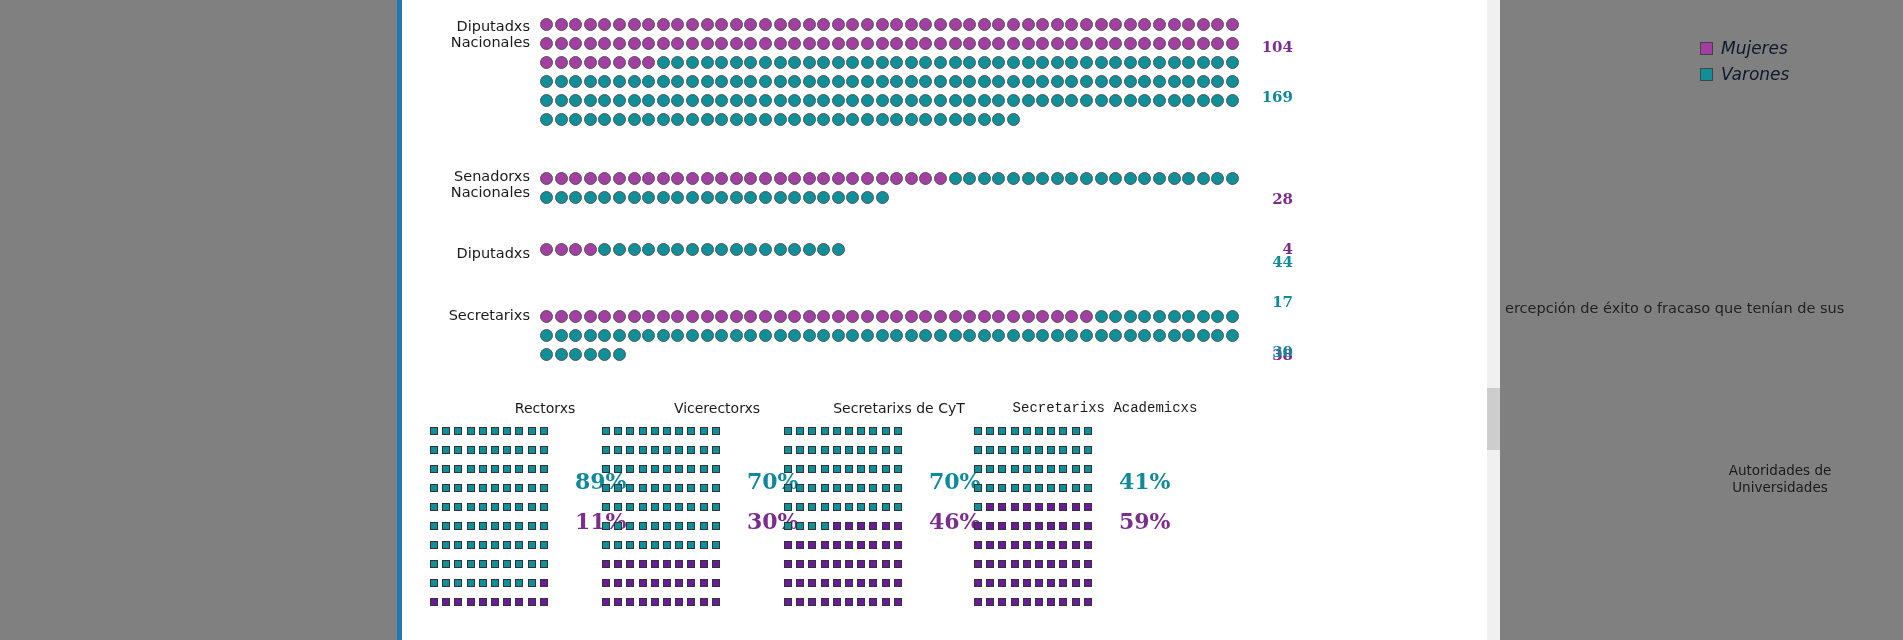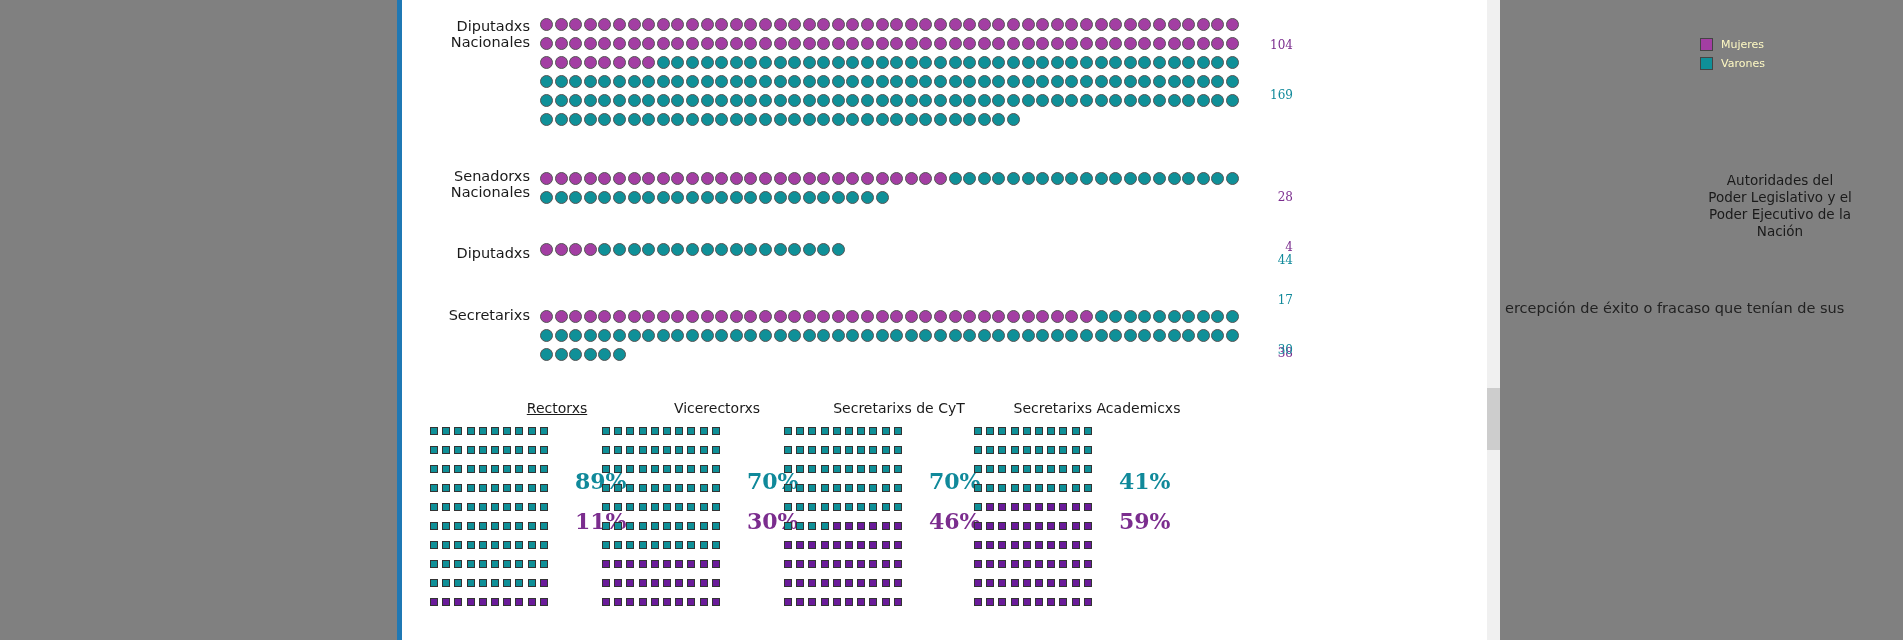--- a/index.html
+++ b/index.html
@@ -34,34 +34,34 @@
   .dot{
     width:13px;height:13px;border-radius:50%;
     border:1.1px solid #555;box-sizing:border-box;
     display:inline-block;margin:0 1.6px 1.6px 0;
     vertical-align:top;
   }
   .dot.f{background:#a33ea3;}
   .dot.m{background:#0f9098;}
 
   .value{
-    position:absolute;font-weight:normal;font-size:12px;
+    position:absolute;font-weight:bold;font-size:15px;
     font-family:"DejaVu Serif","Liberation Serif",serif;
     text-align:right;width:46px;
   }
   .value.f{color:#7b2d8e;}
   .value.m{color:#10899a;}
 
   
   #legend{position:absolute;left:1298px;top:38px;}
   .legend-row{display:flex;align-items:center;margin-bottom:6px;}
   .legend-swatch{width:13px;height:13px;border:1px solid #444;box-sizing:border-box;margin-right:8px;}
   .legend-swatch.f{background:#a33ea3;}
   .legend-swatch.m{background:#0f9098;}
-  .legend-label{font-size:11px;color:#fef9c3;}
+  .legend-label{font-size:17px;color:#0f172a;font-style:italic;}
 
   .group-caption{
     position:absolute;text-align:center;color:#1a1a1a;
     font-size:13.5px;line-height:17px;white-space:pre-line;
   }
 
   
   .uni{position:absolute;top:400px;}
   .uni-title{
     position:absolute;top:0;width:230px;text-align:center;
@@ -101,24 +101,22 @@
     <div class="legend-row">
       <span class="legend-swatch f"></span>
       <span class="legend-label">Mujeres</span>
     </div>
     <div class="legend-row">
       <span class="legend-swatch m"></span>
       <span class="legend-label">Varones</span>
     </div>
   </div>
 
-  <div class="group-caption" id="cap-leg" style="left:1288px;top:172px;width:180px;">Autoridades del
-Poder Legislativo y el
-Poder Ejecutivo de la
-Nación</div>
+  <div class="group-caption" id="cap-uni" style="left:1288px;top:462px;width:180px;">Autoridades de
+Universidades</div>
 
   <div id="dot-section">
       <div class="row-label" style="left: 0px; top: 18px; width: 128px;">Diputadxs
 Nacionales</div>
       <div class="dotgrid" style="left: 138px; top: 18px; width: 704.8px;"><span class="dot f"></span><span class="dot f"></span><span class="dot f"></span><span class="dot f"></span><span class="dot f"></span><span class="dot f"></span><span class="dot f"></span><span class="dot f"></span><span class="dot f"></span><span class="dot f"></span><span class="dot f"></span><span class="dot f"></span><span class="dot f"></span><span class="dot f"></span><span class="dot f"></span><span class="dot f"></span><span class="dot f"></span><span class="dot f"></span><span class="dot f"></span><span class="dot f"></span><span class="dot f"></span><span class="dot f"></span><span class="dot f"></span><span class="dot f"></span><span class="dot f"></span><span class="dot f"></span><span class="dot f"></span><span class="dot f"></span><span class="dot f"></span><span class="dot f"></span><span class="dot f"></span><span class="dot f"></span><span class="dot f"></span><span class="dot f"></span><span class="dot f"></span><span class="dot f"></span><span class="dot f"></span><span class="dot f"></span><span class="dot f"></span><span class="dot f"></span><span class="dot f"></span><span class="dot f"></span><span class="dot f"></span><span class="dot f"></span><span class="dot f"></span><span class="dot f"></span><span class="dot f"></span><span class="dot f"></span><span class="dot f"></span><span class="dot f"></span><span class="dot f"></span><span class="dot f"></span><span class="dot f"></span><span class="dot f"></span><span class="dot f"></span><span class="dot f"></span><span class="dot f"></span><span class="dot f"></span><span class="dot f"></span><span class="dot f"></span><span class="dot f"></span><span class="dot f"></span><span class="dot f"></span><span class="dot f"></span><span class="dot f"></span><span class="dot f"></span><span class="dot f"></span><span class="dot f"></span><span class="dot f"></span><span class="dot f"></span><span class="dot f"></span><span class="dot f"></span><span class="dot f"></span><span class="dot f"></span><span class="dot f"></span><span class="dot f"></span><span class="dot f"></span><span class="dot f"></span><span class="dot f"></span><span class="dot f"></span><span class="dot f"></span><span class="dot f"></span><span class="dot f"></span><span class="dot f"></span><span class="dot f"></span><span class="dot f"></span><span class="dot f"></span><span class="dot f"></span><span class="dot f"></span><span class="dot f"></span><span class="dot f"></span><span class="dot f"></span><span class="dot f"></span><span class="dot f"></span><span class="dot f"></span><span class="dot f"></span><span class="dot f"></span><span class="dot f"></span><span class="dot f"></span><span class="dot f"></span><span class="dot f"></span><span class="dot f"></span><span class="dot f"></span><span class="dot f"></span><span class="dot m"></span><span class="dot m"></span><span class="dot m"></span><span class="dot m"></span><span class="dot m"></span><span class="dot m"></span><span class="dot m"></span><span class="dot m"></span><span class="dot m"></span><span class="dot m"></span><span class="dot m"></span><span class="dot m"></span><span class="dot m"></span><span class="dot m"></span><span class="dot m"></span><span class="dot m"></span><span class="dot m"></span><span class="dot m"></span><span class="dot m"></span><span class="dot m"></span><span class="dot m"></span><span class="dot m"></span><span class="dot m"></span><span class="dot m"></span><span class="dot m"></span><span class="dot m"></span><span class="dot m"></span><span class="dot m"></span><span class="dot m"></span><span class="dot m"></span><span class="dot m"></span><span class="dot m"></span><span class="dot m"></span><span class="dot m"></span><span class="dot m"></span><span class="dot m"></span><span class="dot m"></span><span class="dot m"></span><span class="dot m"></span><span class="dot m"></span><span class="dot m"></span><span class="dot m"></span><span class="dot m"></span><span class="dot m"></span><span class="dot m"></span><span class="dot m"></span><span class="dot m"></span><span class="dot m"></span><span class="dot m"></span><span class="dot m"></span><span class="dot m"></span><span class="dot m"></span><span class="dot m"></span><span class="dot m"></span><span class="dot m"></span><span class="dot m"></span><span class="dot m"></span><span class="dot m"></span><span class="dot m"></span><span class="dot m"></span><span class="dot m"></span><span class="dot m"></span><span class="dot m"></span><span class="dot m"></span><span class="dot m"></span><span class="dot m"></span><span class="dot m"></span><span class="dot m"></span><span class="dot m"></span><span class="dot m"></span><span class="dot m"></span><span class="dot m"></span><span class="dot m"></span><span class="dot m"></span><span class="dot m"></span><span class="dot m"></span><span class="dot m"></span><span class="dot m"></span><span class="dot m"></span><span class="dot m"></span><span class="dot m"></span><span class="dot m"></span><span class="dot m"></span><span class="dot m"></span><span class="dot m"></span><span class="dot m"></span><span class="dot m"></span><span class="dot m"></span><span class="dot m"></span><span class="dot m"></span><span class="dot m"></span><span class="dot m"></span><span class="dot m"></span><span class="dot m"></span><span class="dot m"></span><span class="dot m"></span><span class="dot m"></span><span class="dot m"></span><span class="dot m"></span><span class="dot m"></span><span class="dot m"></span><span class="dot m"></span><span class="dot m"></span><span class="dot m"></span><span class="dot m"></span><span class="dot m"></span><span class="dot m"></span><span class="dot m"></span><span class="dot m"></span><span class="dot m"></span><span class="dot m"></span><span class="dot m"></span><span class="dot m"></span><span class="dot m"></span><span class="dot m"></span><span class="dot m"></span><span class="dot m"></span><span class="dot m"></span><span class="dot m"></span><span class="dot m"></span><span class="dot m"></span><span class="dot m"></span><span class="dot m"></span><span class="dot m"></span><span class="dot m"></span><span class="dot m"></span><span class="dot m"></span><span class="dot m"></span><span class="dot m"></span><span class="dot m"></span><span class="dot m"></span><span class="dot m"></span><span class="dot m"></span><span class="dot m"></span><span class="dot m"></span><span class="dot m"></span><span class="dot m"></span><span class="dot m"></span><span class="dot m"></span><span class="dot m"></span><span class="dot m"></span><span class="dot m"></span><span class="dot m"></span><span class="dot m"></span><span class="dot m"></span><span class="dot m"></span><span class="dot m"></span><span class="dot m"></span><span class="dot m"></span><span class="dot m"></span><span class="dot m"></span><span class="dot m"></span><span class="dot m"></span><span class="dot m"></span><span class="dot m"></span><span class="dot m"></span><span class="dot m"></span><span class="dot m"></span><span class="dot m"></span><span class="dot m"></span><span class="dot m"></span><span class="dot m"></span><span class="dot m"></span><span class="dot m"></span><span class="dot m"></span><span class="dot m"></span><span class="dot m"></span><span class="dot m"></span><span class="dot m"></span></div>
       <div class="value f" style="left: 845px; top: 38px;">104</div>
       <div class="value m" style="left: 845px; top: 88px;">169</div>
       <div class="row-label" style="left: 0px; top: 168px; width: 128px;">Senadorxs
 Nacionales</div>
       <div class="dotgrid" style="left: 138px; top: 172px; width: 704.8px;"><span class="dot f"></span><span class="dot f"></span><span class="dot f"></span><span class="dot f"></span><span class="dot f"></span><span class="dot f"></span><span class="dot f"></span><span class="dot f"></span><span class="dot f"></span><span class="dot f"></span><span class="dot f"></span><span class="dot f"></span><span class="dot f"></span><span class="dot f"></span><span class="dot f"></span><span class="dot f"></span><span class="dot f"></span><span class="dot f"></span><span class="dot f"></span><span class="dot f"></span><span class="dot f"></span><span class="dot f"></span><span class="dot f"></span><span class="dot f"></span><span class="dot f"></span><span class="dot f"></span><span class="dot f"></span><span class="dot f"></span><span class="dot m"></span><span class="dot m"></span><span class="dot m"></span><span class="dot m"></span><span class="dot m"></span><span class="dot m"></span><span class="dot m"></span><span class="dot m"></span><span class="dot m"></span><span class="dot m"></span><span class="dot m"></span><span class="dot m"></span><span class="dot m"></span><span class="dot m"></span><span class="dot m"></span><span class="dot m"></span><span class="dot m"></span><span class="dot m"></span><span class="dot m"></span><span class="dot m"></span><span class="dot m"></span><span class="dot m"></span><span class="dot m"></span><span class="dot m"></span><span class="dot m"></span><span class="dot m"></span><span class="dot m"></span><span class="dot m"></span><span class="dot m"></span><span class="dot m"></span><span class="dot m"></span><span class="dot m"></span><span class="dot m"></span><span class="dot m"></span><span class="dot m"></span><span class="dot m"></span><span class="dot m"></span><span class="dot m"></span><span class="dot m"></span><span class="dot m"></span><span class="dot m"></span><span class="dot m"></span><span class="dot m"></span><span class="dot m"></span></div>
@@ -128,38 +126,38 @@
       <div class="dotgrid" style="left: 138px; top: 243px; width: 704.8px;"><span class="dot f"></span><span class="dot f"></span><span class="dot f"></span><span class="dot f"></span><span class="dot m"></span><span class="dot m"></span><span class="dot m"></span><span class="dot m"></span><span class="dot m"></span><span class="dot m"></span><span class="dot m"></span><span class="dot m"></span><span class="dot m"></span><span class="dot m"></span><span class="dot m"></span><span class="dot m"></span><span class="dot m"></span><span class="dot m"></span><span class="dot m"></span><span class="dot m"></span><span class="dot m"></span></div>
       <div class="value f" style="left: 845px; top: 240px;">4</div>
       <div class="value m" style="left: 845px; top: 277px; margin-top: 16px;">17</div>
       <div class="row-label" style="left: 0px; top: 307px; width: 128px;">Secretarixs</div>
       <div class="dotgrid" style="left: 138px; top: 310px; width: 704.8px;"><span class="dot f"></span><span class="dot f"></span><span class="dot f"></span><span class="dot f"></span><span class="dot f"></span><span class="dot f"></span><span class="dot f"></span><span class="dot f"></span><span class="dot f"></span><span class="dot f"></span><span class="dot f"></span><span class="dot f"></span><span class="dot f"></span><span class="dot f"></span><span class="dot f"></span><span class="dot f"></span><span class="dot f"></span><span class="dot f"></span><span class="dot f"></span><span class="dot f"></span><span class="dot f"></span><span class="dot f"></span><span class="dot f"></span><span class="dot f"></span><span class="dot f"></span><span class="dot f"></span><span class="dot f"></span><span class="dot f"></span><span class="dot f"></span><span class="dot f"></span><span class="dot f"></span><span class="dot f"></span><span class="dot f"></span><span class="dot f"></span><span class="dot f"></span><span class="dot f"></span><span class="dot f"></span><span class="dot f"></span><span class="dot m"></span><span class="dot m"></span><span class="dot m"></span><span class="dot m"></span><span class="dot m"></span><span class="dot m"></span><span class="dot m"></span><span class="dot m"></span><span class="dot m"></span><span class="dot m"></span><span class="dot m"></span><span class="dot m"></span><span class="dot m"></span><span class="dot m"></span><span class="dot m"></span><span class="dot m"></span><span class="dot m"></span><span class="dot m"></span><span class="dot m"></span><span class="dot m"></span><span class="dot m"></span><span class="dot m"></span><span class="dot m"></span><span class="dot m"></span><span class="dot m"></span><span class="dot m"></span><span class="dot m"></span><span class="dot m"></span><span class="dot m"></span><span class="dot m"></span><span class="dot m"></span><span class="dot m"></span><span class="dot m"></span><span class="dot m"></span><span class="dot m"></span><span class="dot m"></span><span class="dot m"></span><span class="dot m"></span><span class="dot m"></span><span class="dot m"></span><span class="dot m"></span><span class="dot m"></span><span class="dot m"></span><span class="dot m"></span><span class="dot m"></span><span class="dot m"></span><span class="dot m"></span><span class="dot m"></span><span class="dot m"></span><span class="dot m"></span><span class="dot m"></span><span class="dot m"></span><span class="dot m"></span><span class="dot m"></span><span class="dot m"></span><span class="dot m"></span><span class="dot m"></span><span class="dot m"></span><span class="dot m"></span><span class="dot m"></span><span class="dot m"></span><span class="dot m"></span><span class="dot m"></span><span class="dot m"></span></div>
       <div class="value f" style="left: 845px; top: 307px; margin-top: 39px;">38</div>
       <div class="value m" style="left: 845px; top: 343px;">30</div>
     </div>
   <div id="uni-section">
       <div class="uni" style="left: 28px; width: 240px;">
-        <div class="uni-title" style="left: 12px; text-decoration: underline;">Rectorxs</div>
+        <div class="uni-title" style="left: 0px;">Rectorxs</div>
         <div class="sqgrid" style="left: 0px; width: 133px;"><span class="sq m"></span><span class="sq m"></span><span class="sq m"></span><span class="sq m"></span><span class="sq m"></span><span class="sq m"></span><span class="sq m"></span><span class="sq m"></span><span class="sq m"></span><span class="sq m"></span><span class="sq m"></span><span class="sq m"></span><span class="sq m"></span><span class="sq m"></span><span class="sq m"></span><span class="sq m"></span><span class="sq m"></span><span class="sq m"></span><span class="sq m"></span><span class="sq m"></span><span class="sq m"></span><span class="sq m"></span><span class="sq m"></span><span class="sq m"></span><span class="sq m"></span><span class="sq m"></span><span class="sq m"></span><span class="sq m"></span><span class="sq m"></span><span class="sq m"></span><span class="sq m"></span><span class="sq m"></span><span class="sq m"></span><span class="sq m"></span><span class="sq m"></span><span class="sq m"></span><span class="sq m"></span><span class="sq m"></span><span class="sq m"></span><span class="sq m"></span><span class="sq m"></span><span class="sq m"></span><span class="sq m"></span><span class="sq m"></span><span class="sq m"></span><span class="sq m"></span><span class="sq m"></span><span class="sq m"></span><span class="sq m"></span><span class="sq m"></span><span class="sq m"></span><span class="sq m"></span><span class="sq m"></span><span class="sq m"></span><span class="sq m"></span><span class="sq m"></span><span class="sq m"></span><span class="sq m"></span><span class="sq m"></span><span class="sq m"></span><span class="sq m"></span><span class="sq m"></span><span class="sq m"></span><span class="sq m"></span><span class="sq m"></span><span class="sq m"></span><span class="sq m"></span><span class="sq m"></span><span class="sq m"></span><span class="sq m"></span><span class="sq m"></span><span class="sq m"></span><span class="sq m"></span><span class="sq m"></span><span class="sq m"></span><span class="sq m"></span><span class="sq m"></span><span class="sq m"></span><span class="sq m"></span><span class="sq m"></span><span class="sq m"></span><span class="sq m"></span><span class="sq m"></span><span class="sq m"></span><span class="sq m"></span><span class="sq m"></span><span class="sq m"></span><span class="sq m"></span><span class="sq m"></span><span class="sq f"></span><span class="sq f"></span><span class="sq f"></span><span class="sq f"></span><span class="sq f"></span><span class="sq f"></span><span class="sq f"></span><span class="sq f"></span><span class="sq f"></span><span class="sq f"></span><span class="sq f"></span></div>
         <div class="pct m" style="left: 145px; top: 68px;">89%</div>
         <div class="pct f" style="left: 145px; top: 108px;">11%</div>
       </div>
       <div class="uni" style="left: 200px; width: 240px;">
         <div class="uni-title" style="left: 0px;">Vicerectorxs</div>
         <div class="sqgrid" style="left: 0px; width: 133px;"><span class="sq m"></span><span class="sq m"></span><span class="sq m"></span><span class="sq m"></span><span class="sq m"></span><span class="sq m"></span><span class="sq m"></span><span class="sq m"></span><span class="sq m"></span><span class="sq m"></span><span class="sq m"></span><span class="sq m"></span><span class="sq m"></span><span class="sq m"></span><span class="sq m"></span><span class="sq m"></span><span class="sq m"></span><span class="sq m"></span><span class="sq m"></span><span class="sq m"></span><span class="sq m"></span><span class="sq m"></span><span class="sq m"></span><span class="sq m"></span><span class="sq m"></span><span class="sq m"></span><span class="sq m"></span><span class="sq m"></span><span class="sq m"></span><span class="sq m"></span><span class="sq m"></span><span class="sq m"></span><span class="sq m"></span><span class="sq m"></span><span class="sq m"></span><span class="sq m"></span><span class="sq m"></span><span class="sq m"></span><span class="sq m"></span><span class="sq m"></span><span class="sq m"></span><span class="sq m"></span><span class="sq m"></span><span class="sq m"></span><span class="sq m"></span><span class="sq m"></span><span class="sq m"></span><span class="sq m"></span><span class="sq m"></span><span class="sq m"></span><span class="sq m"></span><span class="sq m"></span><span class="sq m"></span><span class="sq m"></span><span class="sq m"></span><span class="sq m"></span><span class="sq m"></span><span class="sq m"></span><span class="sq m"></span><span class="sq m"></span><span class="sq m"></span><span class="sq m"></span><span class="sq m"></span><span class="sq m"></span><span class="sq m"></span><span class="sq m"></span><span class="sq m"></span><span class="sq m"></span><span class="sq m"></span><span class="sq m"></span><span class="sq f"></span><span class="sq f"></span><span class="sq f"></span><span class="sq f"></span><span class="sq f"></span><span class="sq f"></span><span class="sq f"></span><span class="sq f"></span><span class="sq f"></span><span class="sq f"></span><span class="sq f"></span><span class="sq f"></span><span class="sq f"></span><span class="sq f"></span><span class="sq f"></span><span class="sq f"></span><span class="sq f"></span><span class="sq f"></span><span class="sq f"></span><span class="sq f"></span><span class="sq f"></span><span class="sq f"></span><span class="sq f"></span><span class="sq f"></span><span class="sq f"></span><span class="sq f"></span><span class="sq f"></span><span class="sq f"></span><span class="sq f"></span><span class="sq f"></span></div>
         <div class="pct m" style="left: 145px; top: 68px;">70%</div>
         <div class="pct f" style="left: 145px; top: 108px;">30%</div>
       </div>
       <div class="uni" style="left: 382px; width: 240px;">
         <div class="uni-title" style="left: 0px;">Secretarixs de CyT</div>
         <div class="sqgrid" style="left: 0px; width: 133px;"><span class="sq m"></span><span class="sq m"></span><span class="sq m"></span><span class="sq m"></span><span class="sq m"></span><span class="sq m"></span><span class="sq m"></span><span class="sq m"></span><span class="sq m"></span><span class="sq m"></span><span class="sq m"></span><span class="sq m"></span><span class="sq m"></span><span class="sq m"></span><span class="sq m"></span><span class="sq m"></span><span class="sq m"></span><span class="sq m"></span><span class="sq m"></span><span class="sq m"></span><span class="sq m"></span><span class="sq m"></span><span class="sq m"></span><span class="sq m"></span><span class="sq m"></span><span class="sq m"></span><span class="sq m"></span><span class="sq m"></span><span class="sq m"></span><span class="sq m"></span><span class="sq m"></span><span class="sq m"></span><span class="sq m"></span><span class="sq m"></span><span class="sq m"></span><span class="sq m"></span><span class="sq m"></span><span class="sq m"></span><span class="sq m"></span><span class="sq m"></span><span class="sq m"></span><span class="sq m"></span><span class="sq m"></span><span class="sq m"></span><span class="sq m"></span><span class="sq m"></span><span class="sq m"></span><span class="sq m"></span><span class="sq m"></span><span class="sq m"></span><span class="sq m"></span><span class="sq m"></span><span class="sq m"></span><span class="sq m"></span><span class="sq f"></span><span class="sq f"></span><span class="sq f"></span><span class="sq f"></span><span class="sq f"></span><span class="sq f"></span><span class="sq f"></span><span class="sq f"></span><span class="sq f"></span><span class="sq f"></span><span class="sq f"></span><span class="sq f"></span><span class="sq f"></span><span class="sq f"></span><span class="sq f"></span><span class="sq f"></span><span class="sq f"></span><span class="sq f"></span><span class="sq f"></span><span class="sq f"></span><span class="sq f"></span><span class="sq f"></span><span class="sq f"></span><span class="sq f"></span><span class="sq f"></span><span class="sq f"></span><span class="sq f"></span><span class="sq f"></span><span class="sq f"></span><span class="sq f"></span><span class="sq f"></span><span class="sq f"></span><span class="sq f"></span><span class="sq f"></span><span class="sq f"></span><span class="sq f"></span><span class="sq f"></span><span class="sq f"></span><span class="sq f"></span><span class="sq f"></span><span class="sq f"></span><span class="sq f"></span><span class="sq f"></span><span class="sq f"></span><span class="sq f"></span><span class="sq f"></span></div>
         <div class="pct m" style="left: 145px; top: 68px;">70%</div>
         <div class="pct f" style="left: 145px; top: 108px;">46%</div>
       </div>
       <div class="uni" style="left: 572px; width: 240px;">
-        <div class="uni-title" style="left: 8px;">Secretarixs Academicxs</div>
+        <div class="uni-title" style="left: 16px; font-family: Liberation Mono, monospace;">Secretarixs Academicxs</div>
         <div class="sqgrid" style="left: 0px; width: 133px;"><span class="sq m"></span><span class="sq m"></span><span class="sq m"></span><span class="sq m"></span><span class="sq m"></span><span class="sq m"></span><span class="sq m"></span><span class="sq m"></span><span class="sq m"></span><span class="sq m"></span><span class="sq m"></span><span class="sq m"></span><span class="sq m"></span><span class="sq m"></span><span class="sq m"></span><span class="sq m"></span><span class="sq m"></span><span class="sq m"></span><span class="sq m"></span><span class="sq m"></span><span class="sq m"></span><span class="sq m"></span><span class="sq m"></span><span class="sq m"></span><span class="sq m"></span><span class="sq m"></span><span class="sq m"></span><span class="sq m"></span><span class="sq m"></span><span class="sq m"></span><span class="sq m"></span><span class="sq m"></span><span class="sq m"></span><span class="sq m"></span><span class="sq m"></span><span class="sq m"></span><span class="sq m"></span><span class="sq m"></span><span class="sq m"></span><span class="sq m"></span><span class="sq m"></span><span class="sq f"></span><span class="sq f"></span><span class="sq f"></span><span class="sq f"></span><span class="sq f"></span><span class="sq f"></span><span class="sq f"></span><span class="sq f"></span><span class="sq f"></span><span class="sq f"></span><span class="sq f"></span><span class="sq f"></span><span class="sq f"></span><span class="sq f"></span><span class="sq f"></span><span class="sq f"></span><span class="sq f"></span><span class="sq f"></span><span class="sq f"></span><span class="sq f"></span><span class="sq f"></span><span class="sq f"></span><span class="sq f"></span><span class="sq f"></span><span class="sq f"></span><span class="sq f"></span><span class="sq f"></span><span class="sq f"></span><span class="sq f"></span><span class="sq f"></span><span class="sq f"></span><span class="sq f"></span><span class="sq f"></span><span class="sq f"></span><span class="sq f"></span><span class="sq f"></span><span class="sq f"></span><span class="sq f"></span><span class="sq f"></span><span class="sq f"></span><span class="sq f"></span><span class="sq f"></span><span class="sq f"></span><span class="sq f"></span><span class="sq f"></span><span class="sq f"></span><span class="sq f"></span><span class="sq f"></span><span class="sq f"></span><span class="sq f"></span><span class="sq f"></span><span class="sq f"></span><span class="sq f"></span><span class="sq f"></span><span class="sq f"></span><span class="sq f"></span><span class="sq f"></span><span class="sq f"></span><span class="sq f"></span></div>
         <div class="pct m" style="left: 145px; top: 68px;">41%</div>
         <div class="pct f" style="left: 145px; top: 108px;">59%</div>
       </div>
     </div>
 
 </div>
 
 </body></html>

